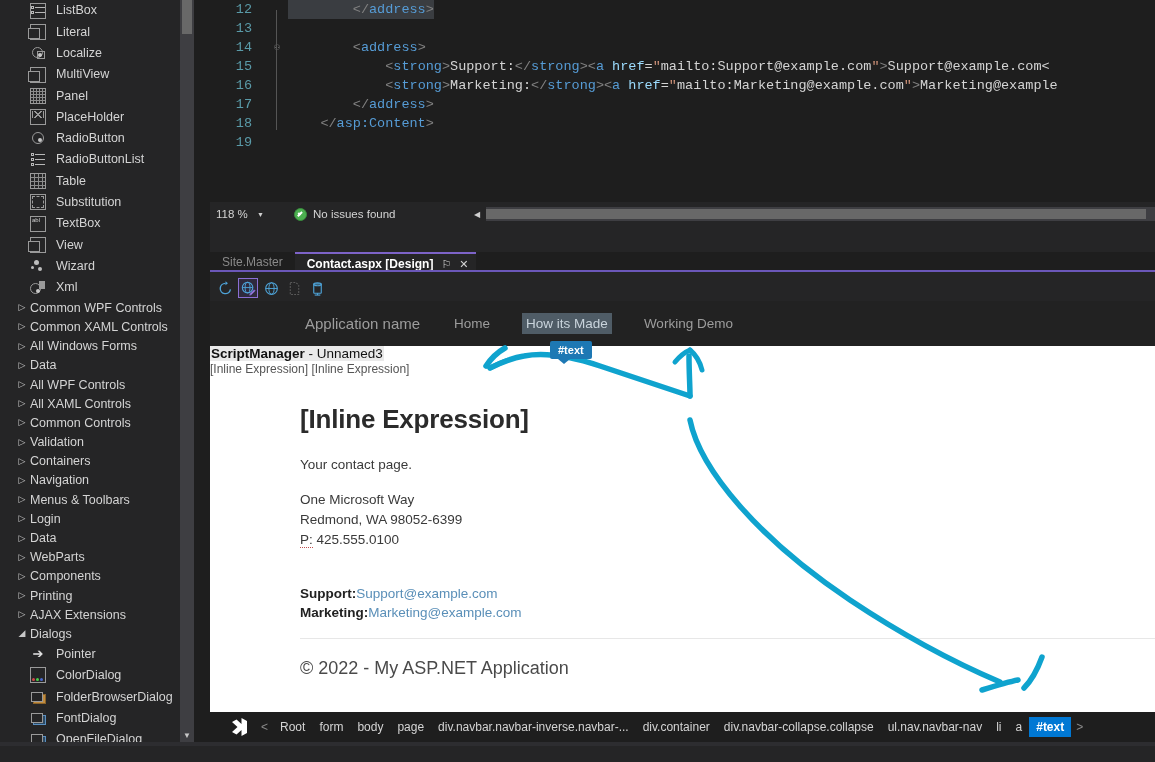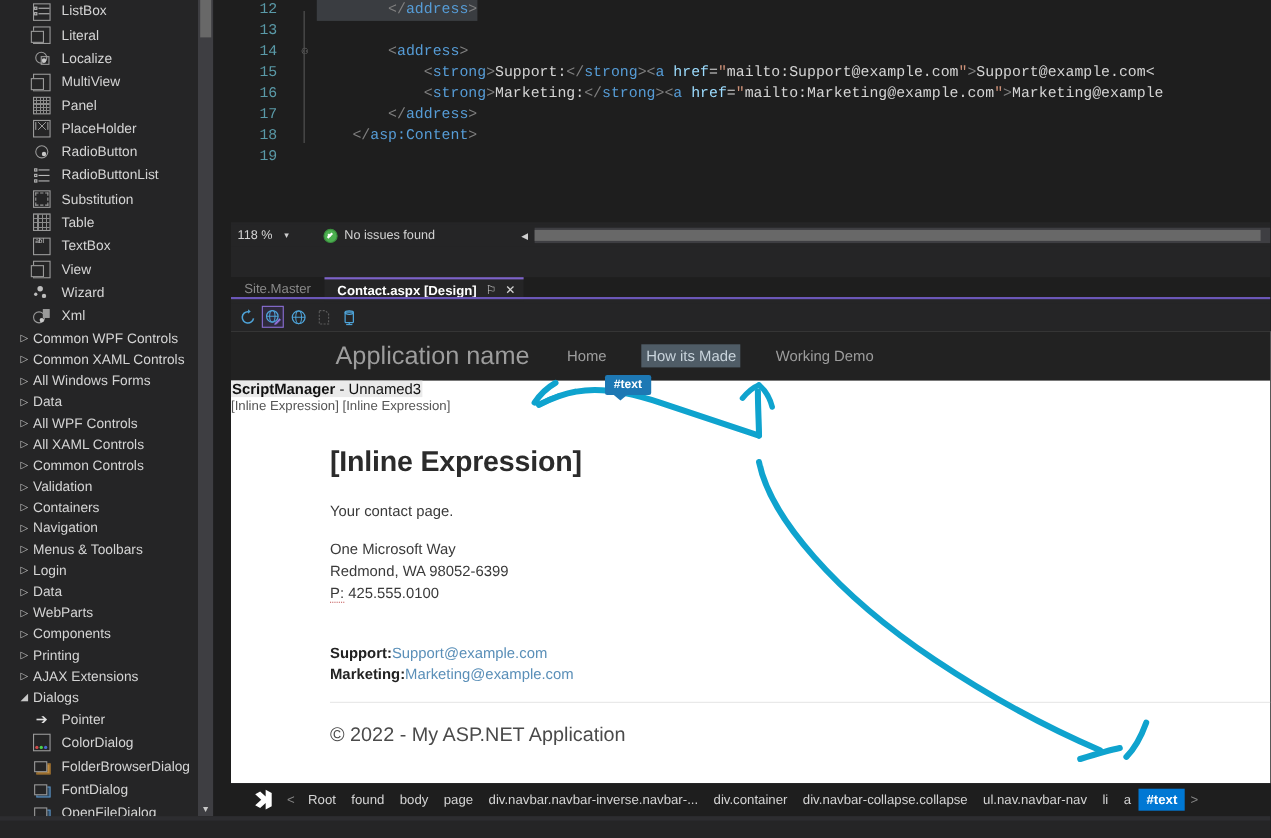--- a/index.html
+++ b/index.html
@@ -119,21 +119,21 @@
   
   #dz-toolbar{position:absolute;left:210px;top:276px;right:0;height:24px;background:#252526;
       display:flex;align-items:center;gap:3px;padding-left:5px;}
   .dz-btn{width:20px;height:20px;display:flex;align-items:center;justify-content:center;box-sizing:border-box;}
   .dz-btn.sel{border:1px solid #8b6fd4;background:#2f2a3d;}
 
   
   #surface{position:absolute;left:210px;top:301px;right:0;height:411px;background:#fff;overflow:hidden;}
   #site-navbar{height:45px;background:#222;position:relative;}
   .nav-inner{position:absolute;left:95px;top:0;height:45px;display:flex;align-items:center;}
-  .brand{color:#9d9d9d;font-size:23px;margin-right:30px;}
+  .brand{color:#9d9d9d;font-size:15px;margin-right:30px;}
   .nav-link{color:#9d9d9d;font-size:13.5px;margin-right:28px;padding:3px 4px;}
   .nav-link.hl{background:#4f5c66;color:#c9d4dc;}
 
   #sm-label{position:absolute;left:0;top:45px;font-size:13.5px;color:#111;}
   #sm-line1{background:#eaeaea;display:inline-block;padding:0 1px;}
   #sm-line1 b{font-weight:bold;}
   #sm-line2{font-size:12px;color:#555;margin-top:1px;}
 
   #content{position:absolute;left:90px;top:103px;right:0;}
   #h1{font-size:26px;color:#2b2b2b;font-weight:bold;margin:0;letter-spacing:-0.2px;}
@@ -232,30 +232,30 @@
               <b style="top:11px"></b>
               <i style="top:2px"></i>
               <i style="top:7px"></i>
               <i style="top:12px"></i>
             </span>
           </span>
           <span class="tb-lbl">RadioButtonList</span>
         </div>
         <div class="tb-item">
           <span class="tb-ico">
+            <span class="ic ic-grid2"></span>
+          </span>
+          <span class="tb-lbl">Table</span>
+        </div>
+        <div class="tb-item">
+          <span class="tb-ico">
             <span class="ic ic-box"></span>
             <span class="ic ic-box" style="left:2px;top:2px;width:12px;height:12px;border-style:dashed"></span>
           </span>
           <span class="tb-lbl">Substitution</span>
-        </div>
-        <div class="tb-item">
-          <span class="tb-ico">
-            <span class="ic ic-grid2"></span>
-          </span>
-          <span class="tb-lbl">Table</span>
         </div>
         <div class="tb-item">
           <span class="tb-ico">
             <span class="ic ic-abi"></span>
           </span>
           <span class="tb-lbl">TextBox</span>
         </div>
         <div class="tb-item">
           <span class="tb-ico">
             <span class="ic ic-stack"></span>
@@ -524,21 +524,21 @@
 
   <div id="crumbs">
     <div id="vs-logo">
       <svg width="22" height="22" viewBox="0 0 22 22">
         <path d="M15.5 2 L21 5 L21 17 L15.5 20 L15.5 14 L10.5 18.5 L6 16 L11.5 11 L6 6 L10.5 3.5 L15.5 8 Z" fill="#ffffff"></path>
       </svg>
     </div>
     <div id="crumb-items" style="display:flex;align-items:center;">
         <span class="cr arrow">&lt;</span>
         <span class="cr">Root</span>
-        <span class="cr">found</span>
+        <span class="cr">form</span>
         <span class="cr">body</span>
         <span class="cr">page</span>
         <span class="cr">div.navbar.navbar-inverse.navbar-...</span>
         <span class="cr">div.container</span>
         <span class="cr">div.navbar-collapse.collapse</span>
         <span class="cr">ul.nav.navbar-nav</span>
         <span class="cr">li</span>
         <span class="cr">a</span>
         <span class="cr active">#text</span>
         <span class="cr arrow">&gt;</span>

